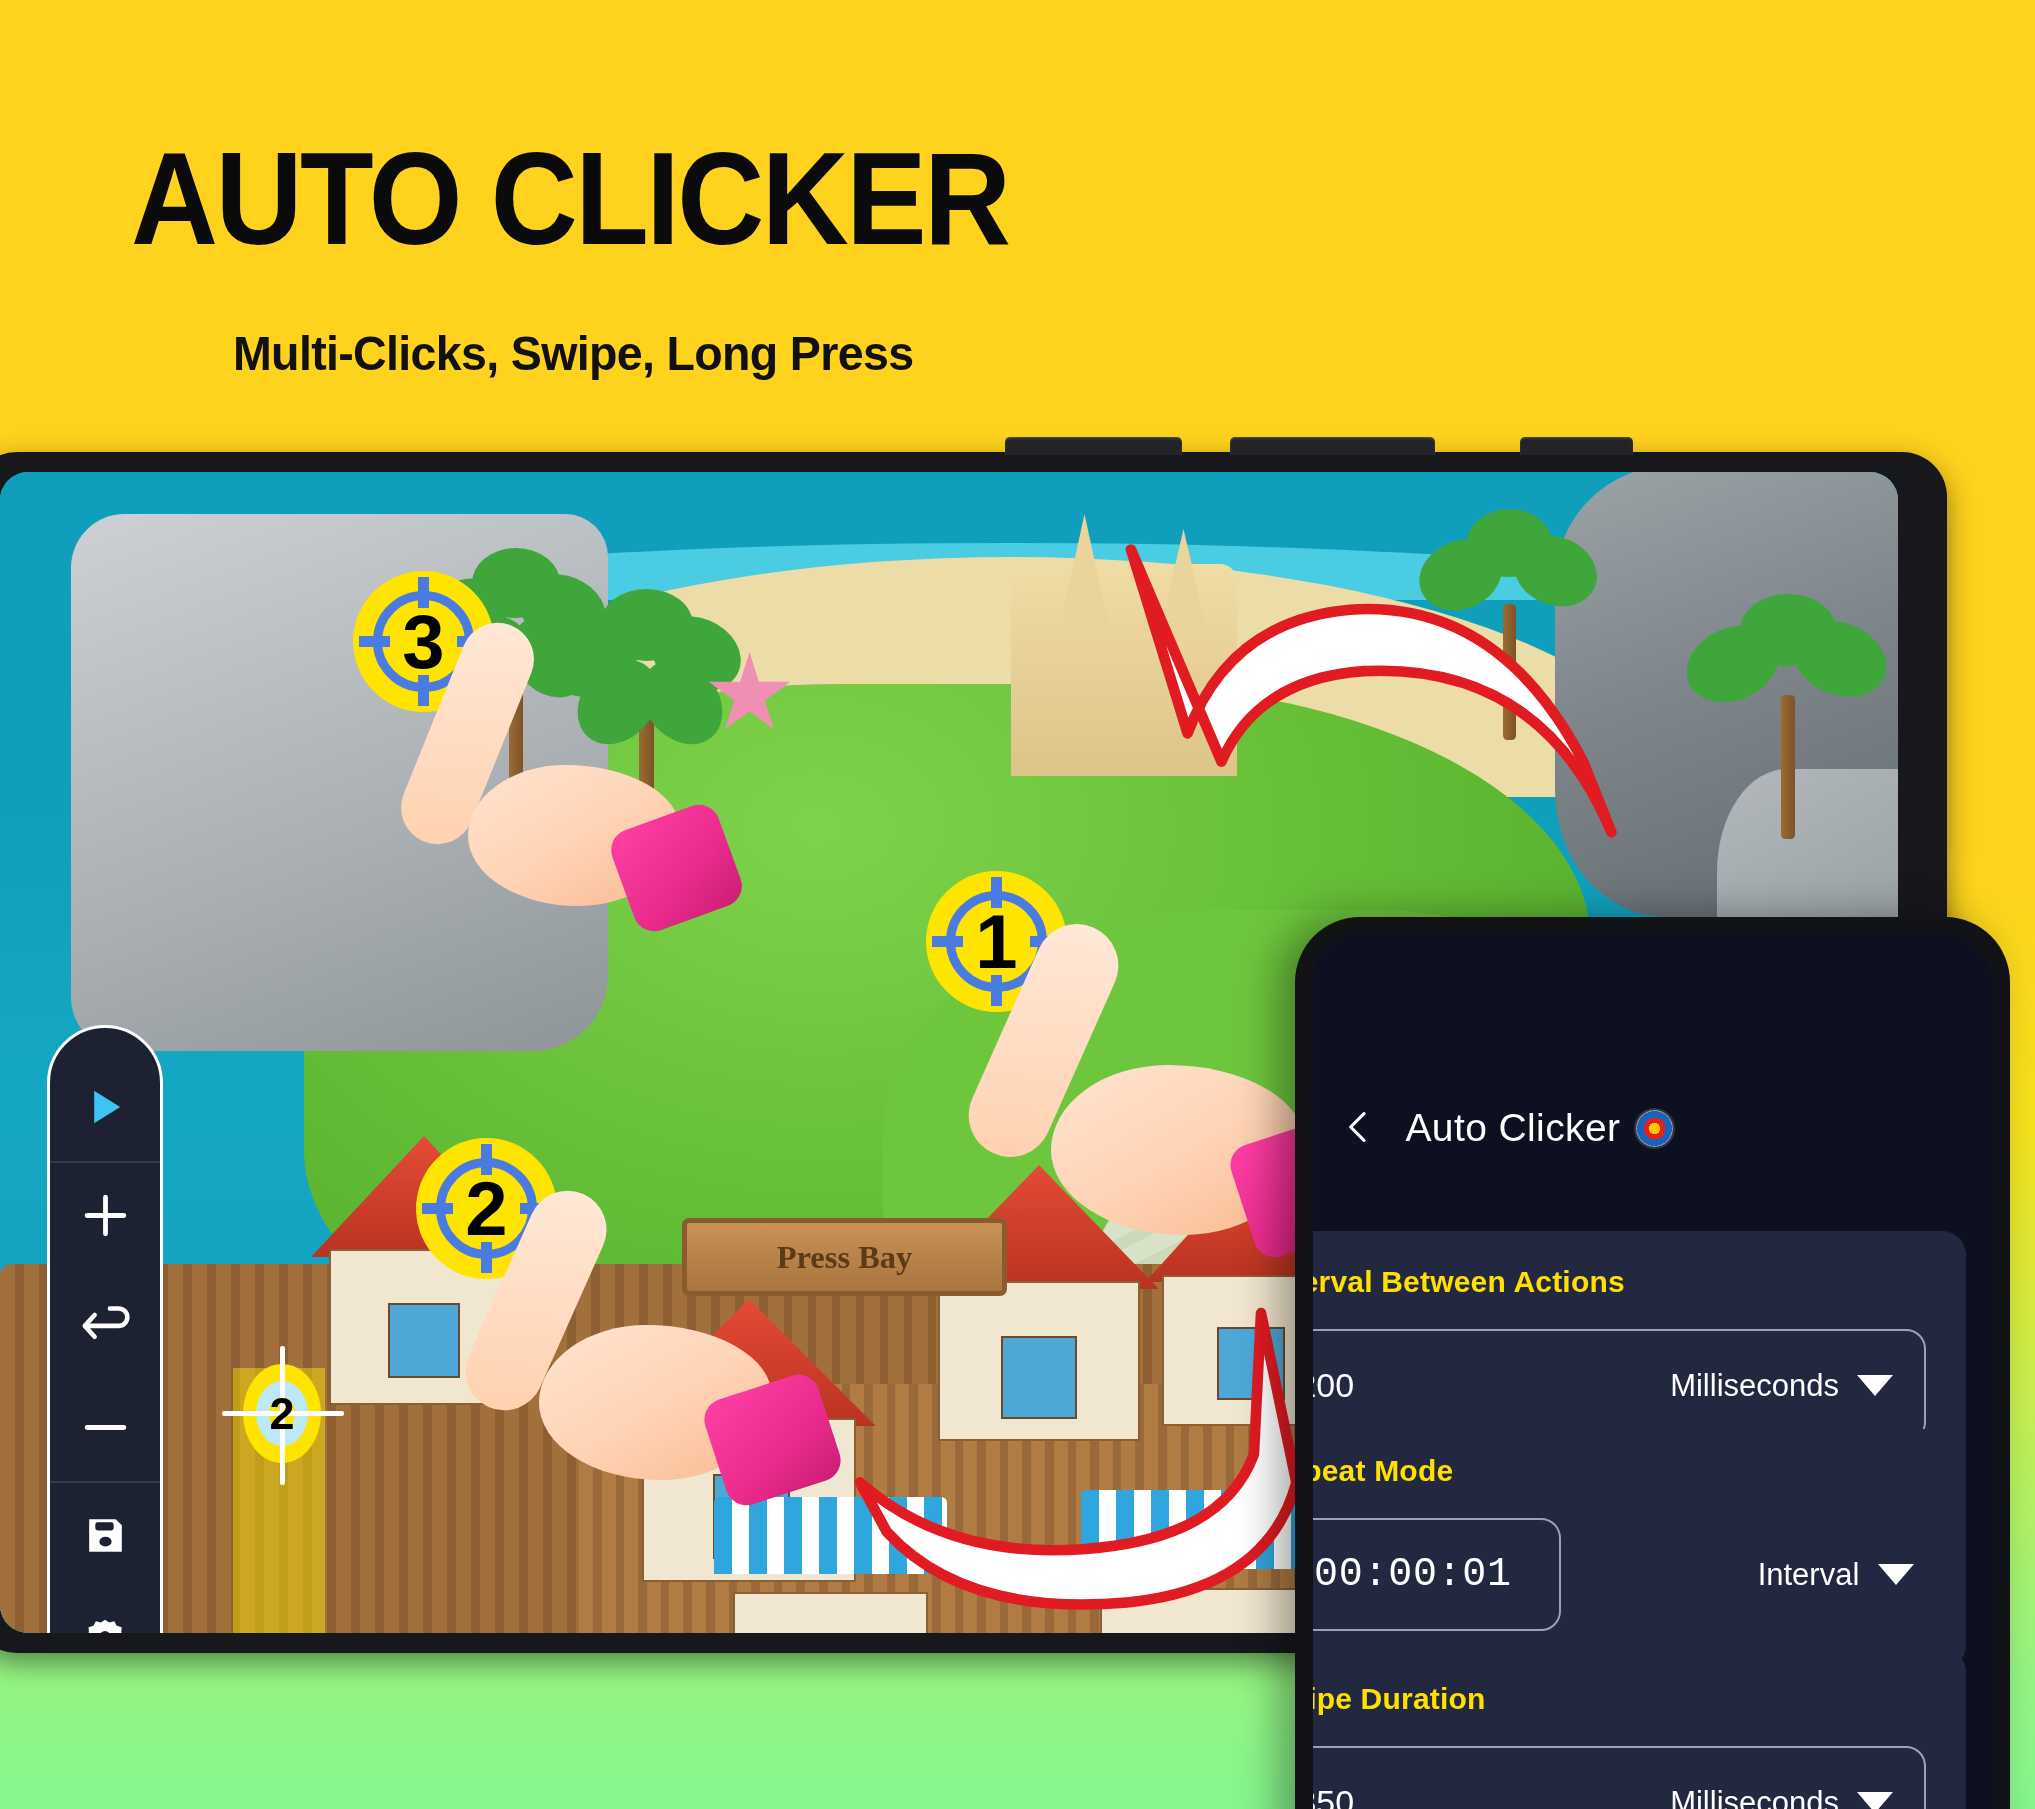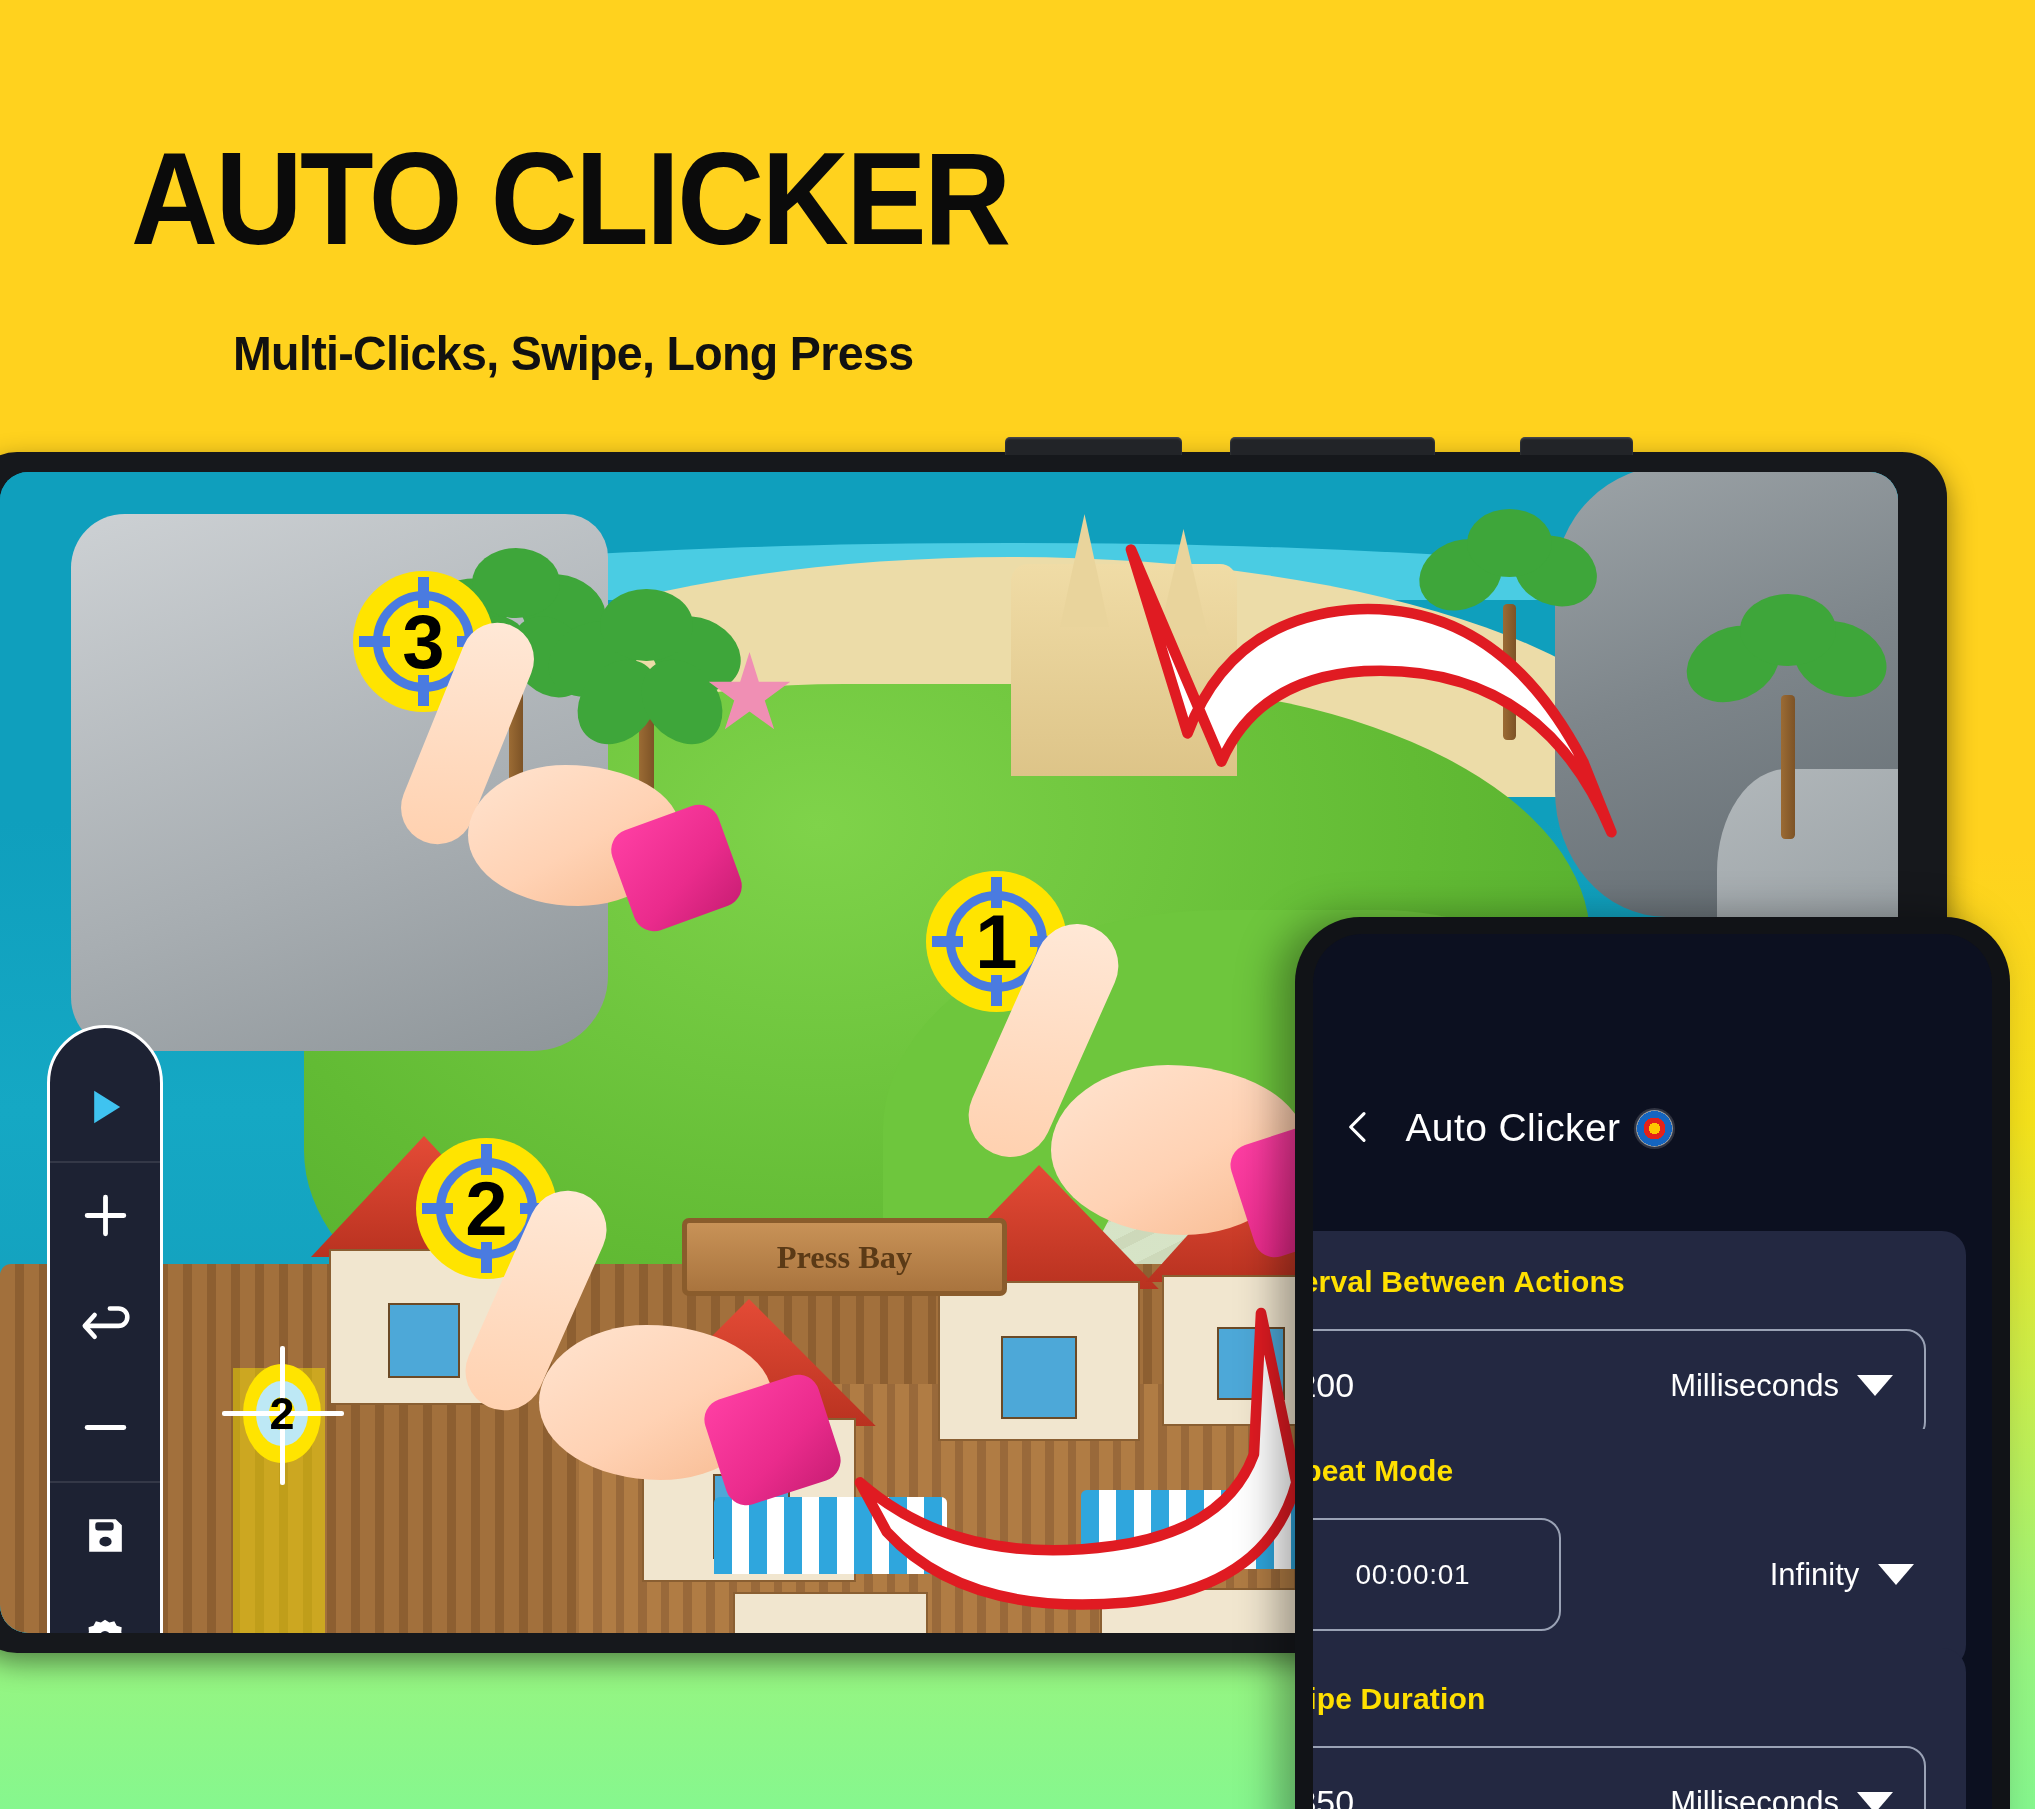--- a/index.html
+++ b/index.html
@@ -162,21 +162,21 @@
   .card-label { color:#FFE000; font-size:30px; font-weight:700; letter-spacing:0.2px; }
   .field { margin-top:30px; height:113px; border:2.1px solid #9aa2b5; border-radius:20px;
            display:flex; align-items:center; justify-content:space-between; padding:0 31px; }
   .field-val { color:#fff; font-size:34px; font-weight:400; }
   .field-unit { color:#fff; font-size:31px; display:flex; align-items:center; gap:18.4px; }
   .caret { width:0;height:0;border-left:18.4px solid transparent;border-right:18.4px solid transparent;
            border-top:21px solid #fff; }
   .row2 { margin-top:30px; display:flex; align-items:center; justify-content:space-between; }
   .time-box { width:297px; height:113px; border:2.1px solid #9aa2b5; border-radius:20px;
               display:flex; align-items:center; justify-content:center; }
-  .time-val { color:#fff; font-size:28px; letter-spacing:0.7px; }
+  .time-val { color:#fff; font-size:40px; letter-spacing:0.7px;font-family:Liberation Mono, monospace; }
   .mode-sel { color:#fff; font-size:31px; display:flex; align-items:center; gap:18.4px; padding-right:12.7px; }
 </style>
 </head>
 <body>
 
 <div class="hero">
   <div class="hero-title">AUTO CLICKER</div>
   <div class="hero-sub">Multi-Clicks, Swipe, Long Press</div>
 </div>
 
@@ -437,21 +437,21 @@
       </div>
     </div>
 
     <div class="card" style="left:-89px;top:495px;width:742px;padding-top:25.4px;border-radius:0 0 24px 24px">
       <div class="card-label">Repeat Mode</div>
       <div class="row2">
         <div class="time-box">
           <span class="time-val">00:00:01</span>
         </div>
         <div class="mode-sel">
-          <span>Infinity</span>
+          <span>Interval</span>
           <span class="caret"></span>
         </div>
       </div>
     </div>
 
     <div class="card" style="left:-89px;top:714px;width:742px">
       <div class="card-label">Swipe Duration</div>
       <div class="field">
         <span class="field-val">350</span>
         <span class="field-unit">

